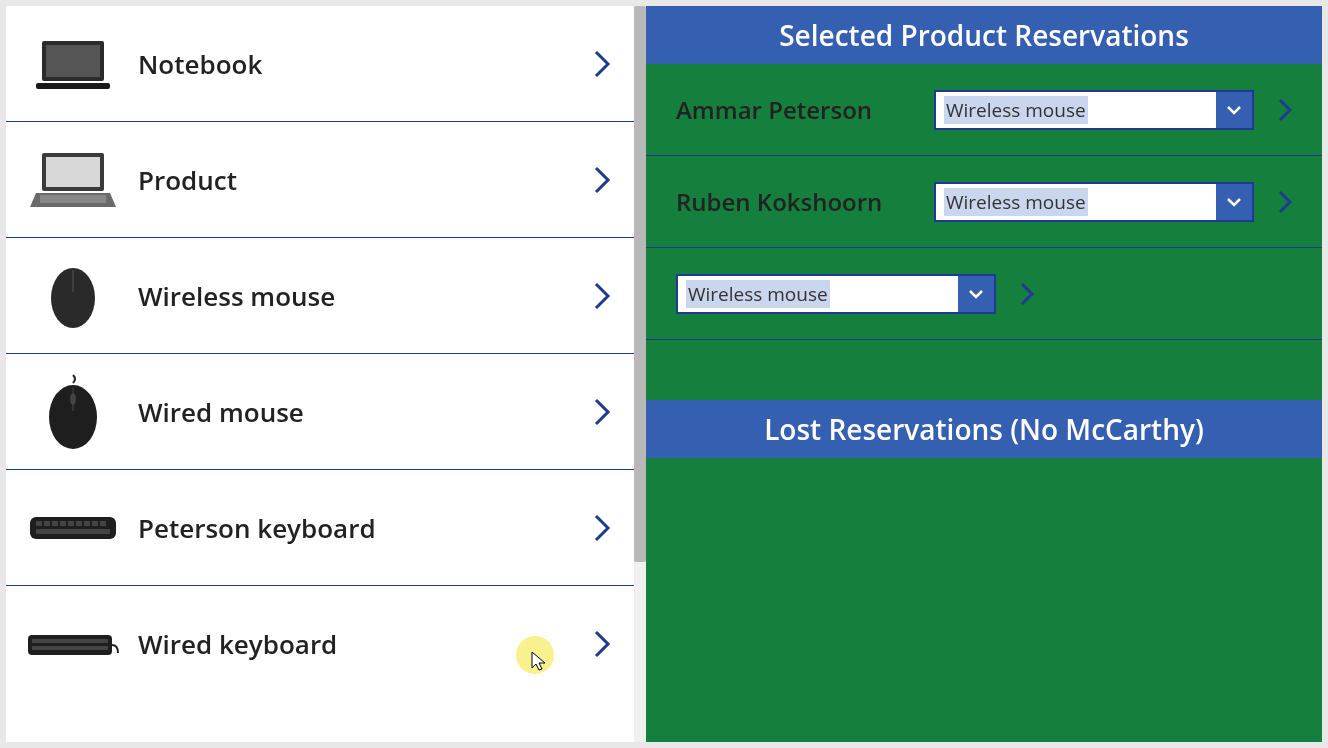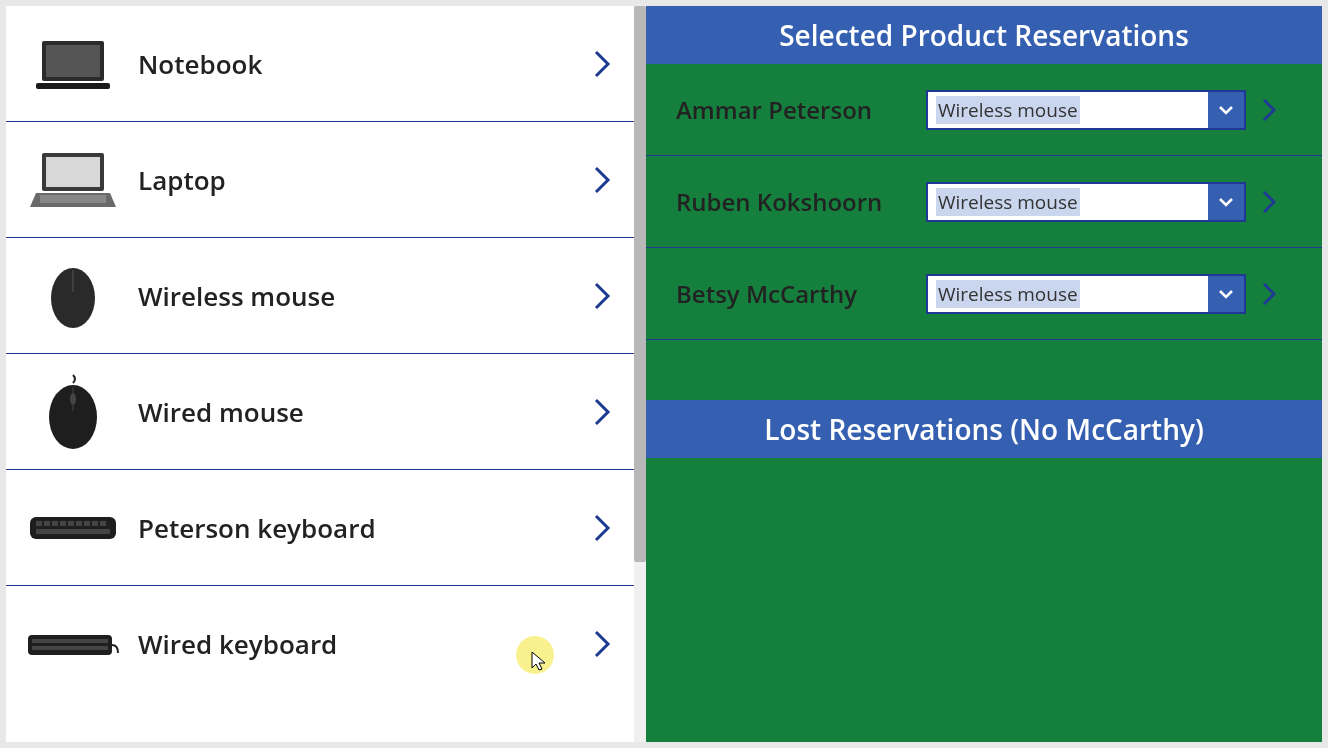--- a/index.html
+++ b/index.html
@@ -12,21 +12,21 @@
 
   .product-row { display: flex; align-items: center; height: 116px; border-bottom: 1px solid #1f3a93; padding: 0 20px 0 20px; }
   .product-row:first-child { margin-top: 0; }
   .product-img { width: 94px; height: 70px; display: flex; align-items: center; justify-content: center; flex-shrink: 0; }
   .product-label { font-size: 26px; font-weight: 600; color: #222; margin-left: 18px; flex: 1; }
   .chev { width: 28px; height: 36px; display: flex; align-items: center; justify-content: center; flex-shrink: 0; margin-right: 10px; }
   .chev svg { stroke: #1f3a93; stroke-width: 3; fill: none; }
 
   .section-header { background: #355fb0; color: #fff; font-size: 28px; font-weight: 600; text-align: center; padding: 10px 0; }
 
-  .res-row { display: flex; align-items: center; height: 92px; border-bottom: 1px solid #1f3a93; padding: 0 14px 0 30px; }
+  .res-row { display: flex; align-items: center; height: 92px; border-bottom: 1px solid #1f3a93; padding: 0 14px 0 30px; gap: 8px; }
   .res-name { font-size: 24px; font-weight: 600; color: #222; flex: 0 0 250px; }
   .select-wrap { display: flex; align-items: center; border: 2px solid #1f3a93; height: 40px; background: #fff; flex: 0 0 320px; }
   .select-val { flex: 1; padding: 0 8px; font-size: 19px; color: #333; }
   .select-val span { background: #c9d6ee; padding: 1px 2px; }
   .select-btn { width: 36px; height: 100%; background: #355fb0; display: flex; align-items: center; justify-content: center; }
   .select-btn svg { stroke: #fff; stroke-width: 2.5; fill: none; }
   .res-chev { width: 26px; height: 32px; margin-left: 10px; display:flex; align-items:center; justify-content:center;}
   .res-chev svg { stroke: #1f3a93; stroke-width: 3; fill: none; }
 
   .gap { height: 60px; }
@@ -62,21 +62,21 @@
 
     <div class="product-row">
       <div class="product-img">
         <svg class="ic" width="86" height="58" viewBox="0 0 86 58">
             <rect x="12" y="2" width="62" height="38" rx="2" fill="#3a3a3a"></rect>
             <rect x="16" y="6" width="54" height="30" fill="#d8d8d8"></rect>
             <polygon points="6,42 80,42 86,56 0,56" fill="#6a6a6a"></polygon>
             <rect x="10" y="44" width="66" height="8" fill="#888"></rect>
           </svg>
       </div>
-      <div class="product-label">Laptop</div>
+      <div class="product-label">Product</div>
       <div class="chev">
           <svg width="20" height="32" viewBox="0 0 20 32">
             <polyline points="4,4 16,16 4,28"></polyline>
           </svg>
         </div>
     </div>
 
     <div class="product-row">
       <div class="product-img">
         <svg class="ic" width="56" height="68" viewBox="0 0 56 68">
@@ -197,21 +197,20 @@
           </div>
       </div>
       <div class="res-chev">
           <svg width="18" height="28" viewBox="0 0 18 28">
             <polyline points="4,4 14,14 4,24"></polyline>
           </svg>
         </div>
     </div>
 
     <div class="res-row">
-      <div class="res-name">Betsy McCarthy</div>
       <div class="select-wrap">
         <div class="select-val"><span>Wireless mouse</span></div>
         <div class="select-btn">
             <svg width="18" height="12" viewBox="0 0 18 12">
               <polyline points="3,3 9,9 15,3"></polyline>
             </svg>
           </div>
       </div>
       <div class="res-chev">
           <svg width="18" height="28" viewBox="0 0 18 28">

